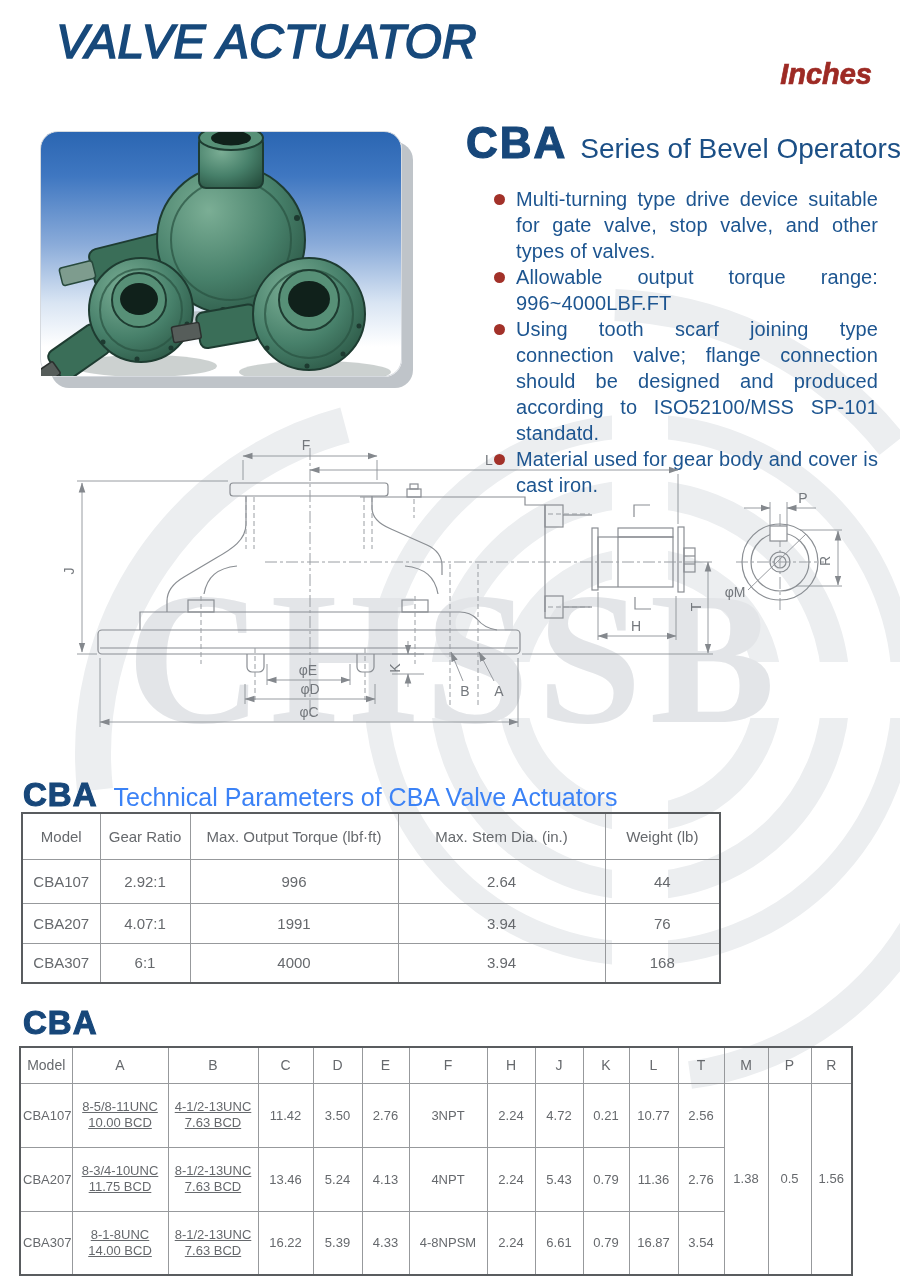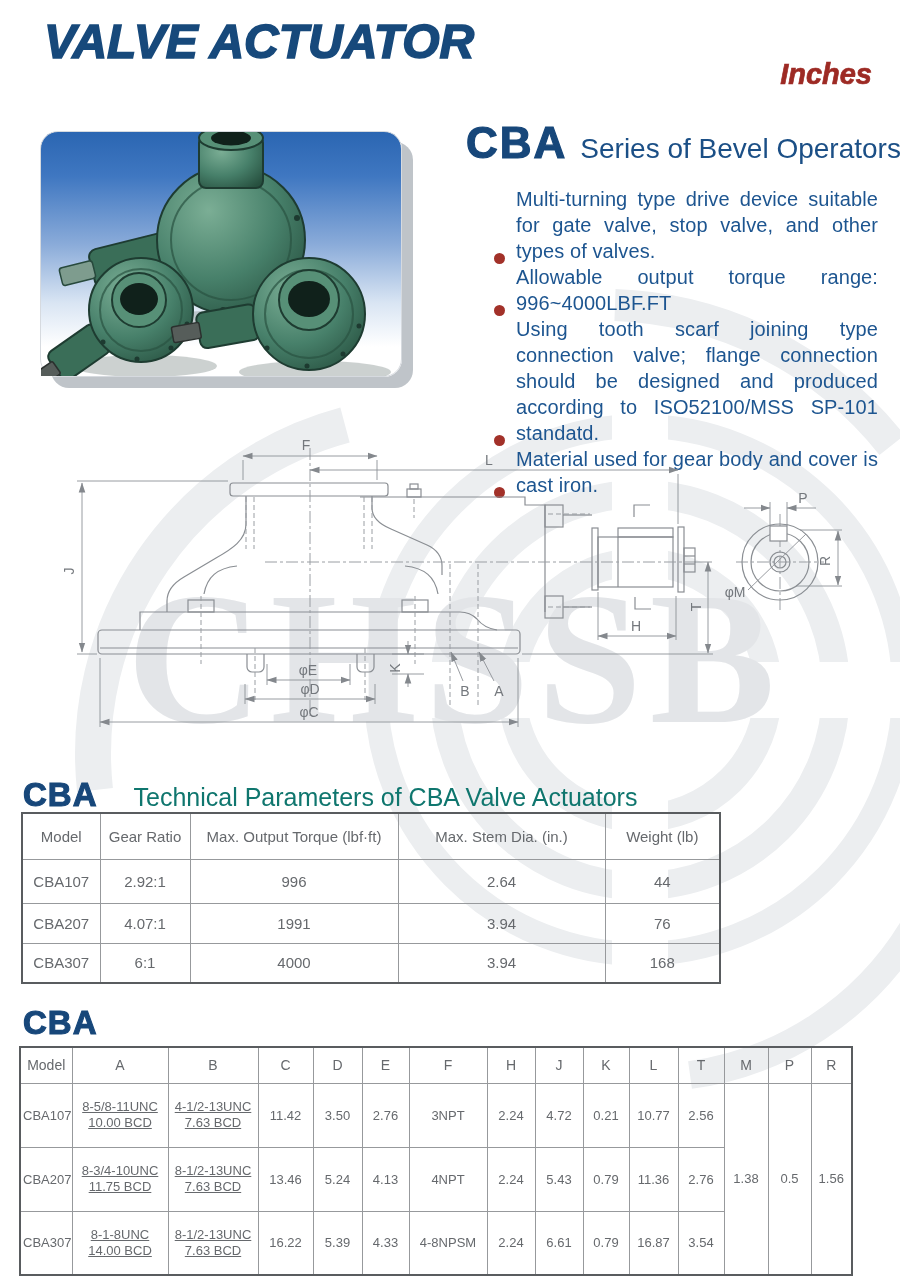--- a/index.html
+++ b/index.html
@@ -7,22 +7,22 @@
   body { font-family:"Liberation Sans", sans-serif; }
   #page {
     position:relative; width:900px; height:1279px; background:#ffffff;
     overflow:hidden; margin:0 auto;
   }
   svg { display:block; }
   .layer { position:absolute; left:0; top:0; pointer-events:none; }
 
   
   .main-title {
-    position:absolute; left:44px; top:14px;
-    font-size:48px; font-weight:bold; font-style:italic;
+    position:absolute; left:56px; top:14px;
+    font-size:48px; font-weight:normal; font-style:italic;
     color:#17497b; letter-spacing:0px; -webkit-text-stroke:1.6px #17497b;
     white-space:nowrap;
   }
   .unit-label {
     position:absolute; right:28px; top:58px;
     font-size:29px; font-weight:bold; font-style:italic;
     color:#9d2a24; -webkit-text-stroke:0.7px #9d2a24;
   }
 
   
@@ -39,37 +39,37 @@
     position:absolute; left:466px; top:118px; width:430px;
     display:flex; align-items:baseline; white-space:nowrap;
   }
   .series-head .big {
     font-size:44px; font-weight:bold; color:#17477a;
     letter-spacing:2px; -webkit-text-stroke:1.2px #17477a;
   }
   .series-head .rest { font-size:28px; color:#1b4f86; margin-left:13px; }
 
   .bullets { position:absolute; left:494px; top:186px; width:384px; list-style:none; }
-  .bullets li { display:flex; align-items:flex-end; }
+  .bullets li { display:flex; align-items:flex-start; }
   .bullets .dot {
     flex:none; width:11px; height:11px; border-radius:50%;
     background:#a23129; margin:8px 11px 0 0;
   }
   .bullets p {
     flex:1; text-align:justify; font-size:20px; line-height:26px;
     color:#1d5590; letter-spacing:0.1px;
   }
 
   
   .sec-head { position:absolute; display:flex; align-items:baseline; white-space:nowrap; }
   .sec-head .big {
     font-size:33px; font-weight:bold; color:#17477a;
     letter-spacing:1px; -webkit-text-stroke:1.1px #17477a;
   }
-  .sec-head .rest { font-size:25px; color:#0f766e; margin-left:36px; }
+  .sec-head .rest { font-size:25px; color:#3b82f6; margin-left:16px; }
   #sec1 { left:23px; top:776px; }
   #sec2 { left:23px; top:1004px; }
 
   
   table { border-collapse:collapse; position:absolute; table-layout:fixed; background:transparent; }
   th, td {
     border:1px solid #97999c; text-align:center; vertical-align:middle;
     color:#66696d; font-weight:normal; padding:1px 2px; overflow:hidden;
   }
   #t1 { left:21px; top:812px; width:698px; border:2px solid #595c5f; font-size:15px; }

